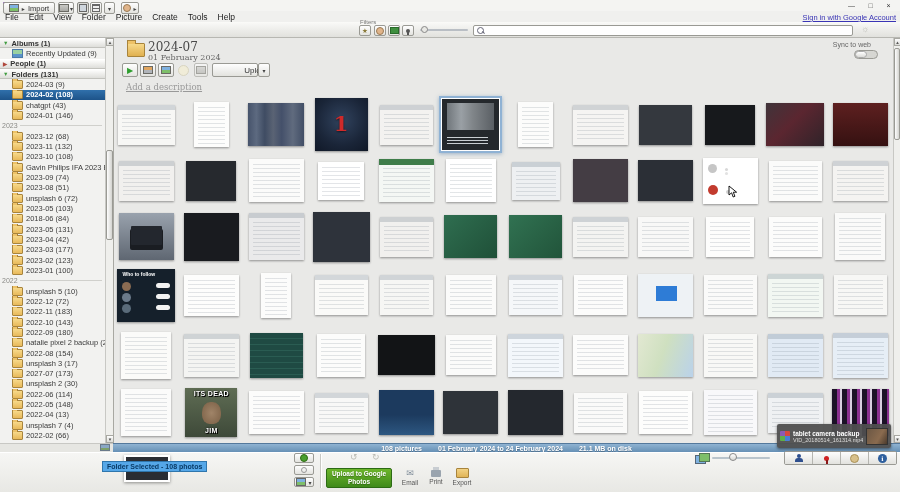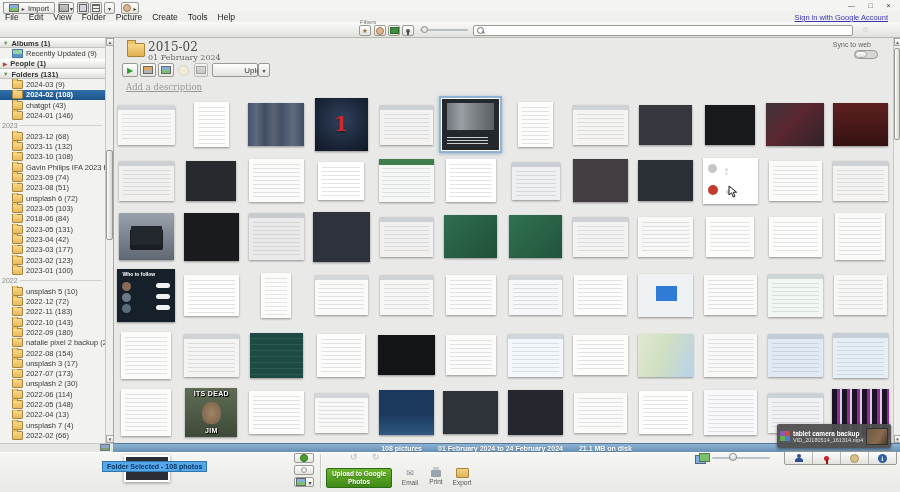--- a/index.html
+++ b/index.html
@@ -9,21 +9,21 @@
   #titlebar{left:0;top:0;width:900px;height:11px;background:#f4f4f2;display:flex;align-items:center;gap:3px;padding-left:3px;box-sizing:border-box;}
   .logo{width:8px;height:8px;display:grid;grid-template-columns:1fr 1fr;grid-template-rows:1fr 1fr;border-radius:1px;overflow:hidden;flex:none;}
   .logo span{display:block;}
   .lg1{background:#8a5bb5}.lg2{background:#d6493f}.lg3{background:#5fae49}.lg4{background:#4a7fd6}
   #win-title{font-size:8px;color:#333;}
   .winbtn{width:17px;height:9px;font-size:7px;line-height:9px;text-align:center;color:#444;}
   #btn-close{color:#333;}
   
   #menubar{left:0;top:11px;width:884px;height:11px;display:flex;align-items:center;}
   .menu-item{font-size:8.5px;padding:0 5px;color:#222;}
-  #signin{right:12px;top:13px;font-size:7.5px;color:#3a35b5;text-decoration:underline;}
+  #signin{right:4px;top:13px;font-size:7.5px;color:#3a35b5;text-decoration:underline;}
   
   #toolbar{left:0;top:22px;width:900px;height:16px;background:linear-gradient(#fafaf8,#e1e1dd);border-bottom:1px solid #b7b7b2;box-sizing:border-box;}
   .bevel{background:linear-gradient(#fefefe,#e3e3df);border:1px solid #9a9a94;border-radius:2px;box-sizing:border-box;display:flex;align-items:center;justify-content:center;}
   .bevel.pressed{background:linear-gradient(#d8d8d4,#e8e8e4);border-color:#8a8a84;}
   #import-btn{left:3px;top:2px;width:52px;height:12px;gap:3px;font-size:7.5px;color:#333;}
   .chip{width:8px;height:6px;background:linear-gradient(#7fb1e0 55%,#7ebf6a 55%);border:1px solid #6a6a64;flex:none;}
   .chip.warm{background:linear-gradient(#e0a55f 55%,#b0b4ba 55%);}
   .chip.gray{background:linear-gradient(#c9c9c5,#a9a9a5);}
   .tinyarrow{font-size:6px;color:#444;}
   #addalbum-btn{left:58px;top:2px;width:16px;height:12px;gap:1px;}
@@ -384,21 +384,21 @@
     </div>
   <div class="abs" id="sb-scroll">
     <div class="scr-arrow">▲</div>
     <div class="scr-arrow" style="position:absolute;bottom:0;">▼</div>
   </div>
   <div class="abs" id="sb-thumb"></div>
   <div class="abs" id="vdivider"></div>
 
   <div class="abs" id="content">
     <div class="abs bigfold" style="left:13px;top:5px;"></div>
-    <div class="abs" id="folder-title" style="left:34px;top:2px;">2015-02</div>
+    <div class="abs" id="folder-title" style="left:34px;top:2px;">2024-07</div>
     <div class="abs" id="folder-date" style="left:34px;top:15px;">01 February 2024</div>
 
     <div class="abs bevel hbtn" style="left:8px;width:16px;">
         <span class="play-tri">▶</span>
       </div>
     <div class="abs bevel hbtn" style="left:26px;width:16px;">
         <span class="chip warm"></span>
       </div>
     <div class="abs bevel hbtn" style="left:44px;width:16px;">
         <span class="chip"></span>

